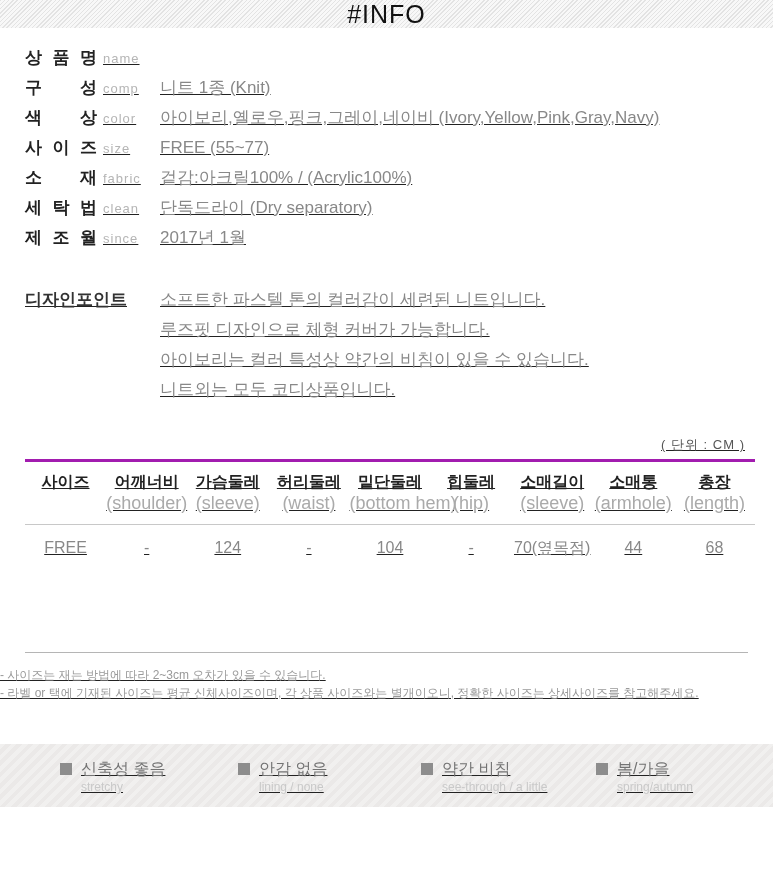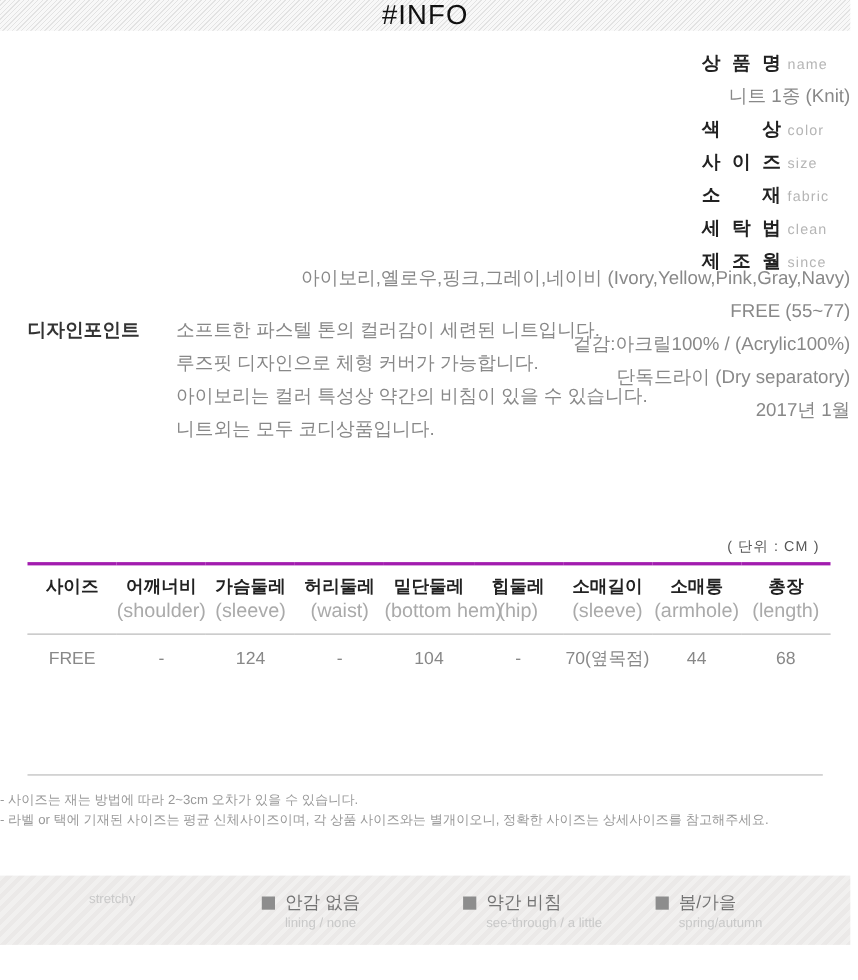--- a/index.html
+++ b/index.html
@@ -3,41 +3,41 @@
 <meta charset="utf-8">
 <style>
   * { margin: 0; padding: 0; box-sizing: border-box; }
   html, body { width: 780px; background: #fff; }
   body {
     height: 891px;
     font-family: "Liberation Sans", "DejaVu Sans", sans-serif;
     overflow: hidden;
     color: #222;
   }
-  .page { width: 773px; height: 891px; position: relative; }
+  .page { width: 773px; height: 891px; position: relative; text-decoration: underline; }
 
   
   .hatch-band {
     height: 28px;
     width: 100%;
     background: repeating-linear-gradient(135deg, #e3e3e3 0 1px, #f8f8f8 1px 3px);
     text-align: center;
   }
   .hatch-band h1 {
     display: inline-block;
     font-size: 25px;
     font-weight: 400;
     line-height: 28px;
     letter-spacing: 1px;
     color: #111;
   }
 
   
   .info-list { margin: 15px 0 0 25px; }
-  .info-row { display: flex; align-items: flex-end; height: 30px; line-height: 30px; flex-direction: column; }
+  .info-row { display: flex; align-items: center; height: 30px; line-height: 30px; }
   .lbl-block { width: 135px; flex: 0 0 135px; white-space: nowrap; }
   .lbl-ko {
     display: inline-block;
     width: 72px;
     font-size: 17px;
     font-weight: 700;
     color: #222;
     text-align: justify;
     text-align-last: justify;
     text-justify: inter-character;
@@ -46,21 +46,21 @@
   .lbl-en { font-size: 13px; color: #b5b5b5; margin-left: 6px; letter-spacing: 1px; }
   .val { font-size: 17px; color: #888; white-space: nowrap; }
 
   
   .design-point { margin: 32px 0 0 25px; display: flex; }
   .dp-label { width: 135px; flex: 0 0 135px; font-size: 17px; font-weight: 700; color: #333; line-height: 30px; }
   .dp-lines p { font-size: 17px; color: #888; line-height: 30px; }
 
   
   .unit-label {
-    margin-top: 84px;
+    margin-top: 32px;
     padding-right: 28px;
     text-align: right;
     font-size: 13px;
     color: #555;
     letter-spacing: 1px;
     height: 16px;
     line-height: 16px;
   }
   .size-table {
     width: 730px;
@@ -114,20 +114,21 @@
 
   <header class="hatch-band">
     <h1>#INFO</h1>
   </header>
 
   <section class="info-list">
     <div class="info-row">
       <span class="lbl-block"><span class="lbl-ko">상 품 명</span><span class="lbl-en">name</span></span>
     </div>
     <div class="info-row">
+      <span class="lbl-block"><span class="lbl-ko">구 성</span><span class="lbl-en">comp</span></span>
       <span class="val">니트 1종 (Knit)</span>
     </div>
     <div class="info-row">
       <span class="lbl-block"><span class="lbl-ko">색 상</span><span class="lbl-en">color</span></span>
       <span class="val">아이보리,옐로우,핑크,그레이,네이비 (Ivory,Yellow,Pink,Gray,Navy)</span>
     </div>
     <div class="info-row">
       <span class="lbl-block"><span class="lbl-ko">사 이 즈</span><span class="lbl-en">size</span></span>
       <span class="val">FREE (55~77)</span>
     </div>
@@ -214,20 +215,24 @@
   </table>
 
   <hr class="notes-rule">
   <div class="notes">
     <p>- 사이즈는 재는 방법에 따라 2~3cm 오차가 있을 수 있습니다.</p>
     <p>- 라벨 or 택에 기재된 사이즈는 평균 신체사이즈이며, 각 상품 사이즈와는 별개이오니, 정확한 사이즈는 상세사이즈를 참고해주세요.</p>
   </div>
 
   <footer class="badge-band">
     <div class="badge">
+      <div class="badge-main">
+          <span class="square-bullet"></span>
+          <span class="badge-ko">신축성 좋음</span>
+        </div>
       <div class="badge-en">stretchy</div>
     </div>
     <div class="badge">
       <div class="badge-main">
           <span class="square-bullet"></span>
           <span class="badge-ko">안감 없음</span>
         </div>
       <div class="badge-en">lining / none</div>
     </div>
     <div class="badge">

